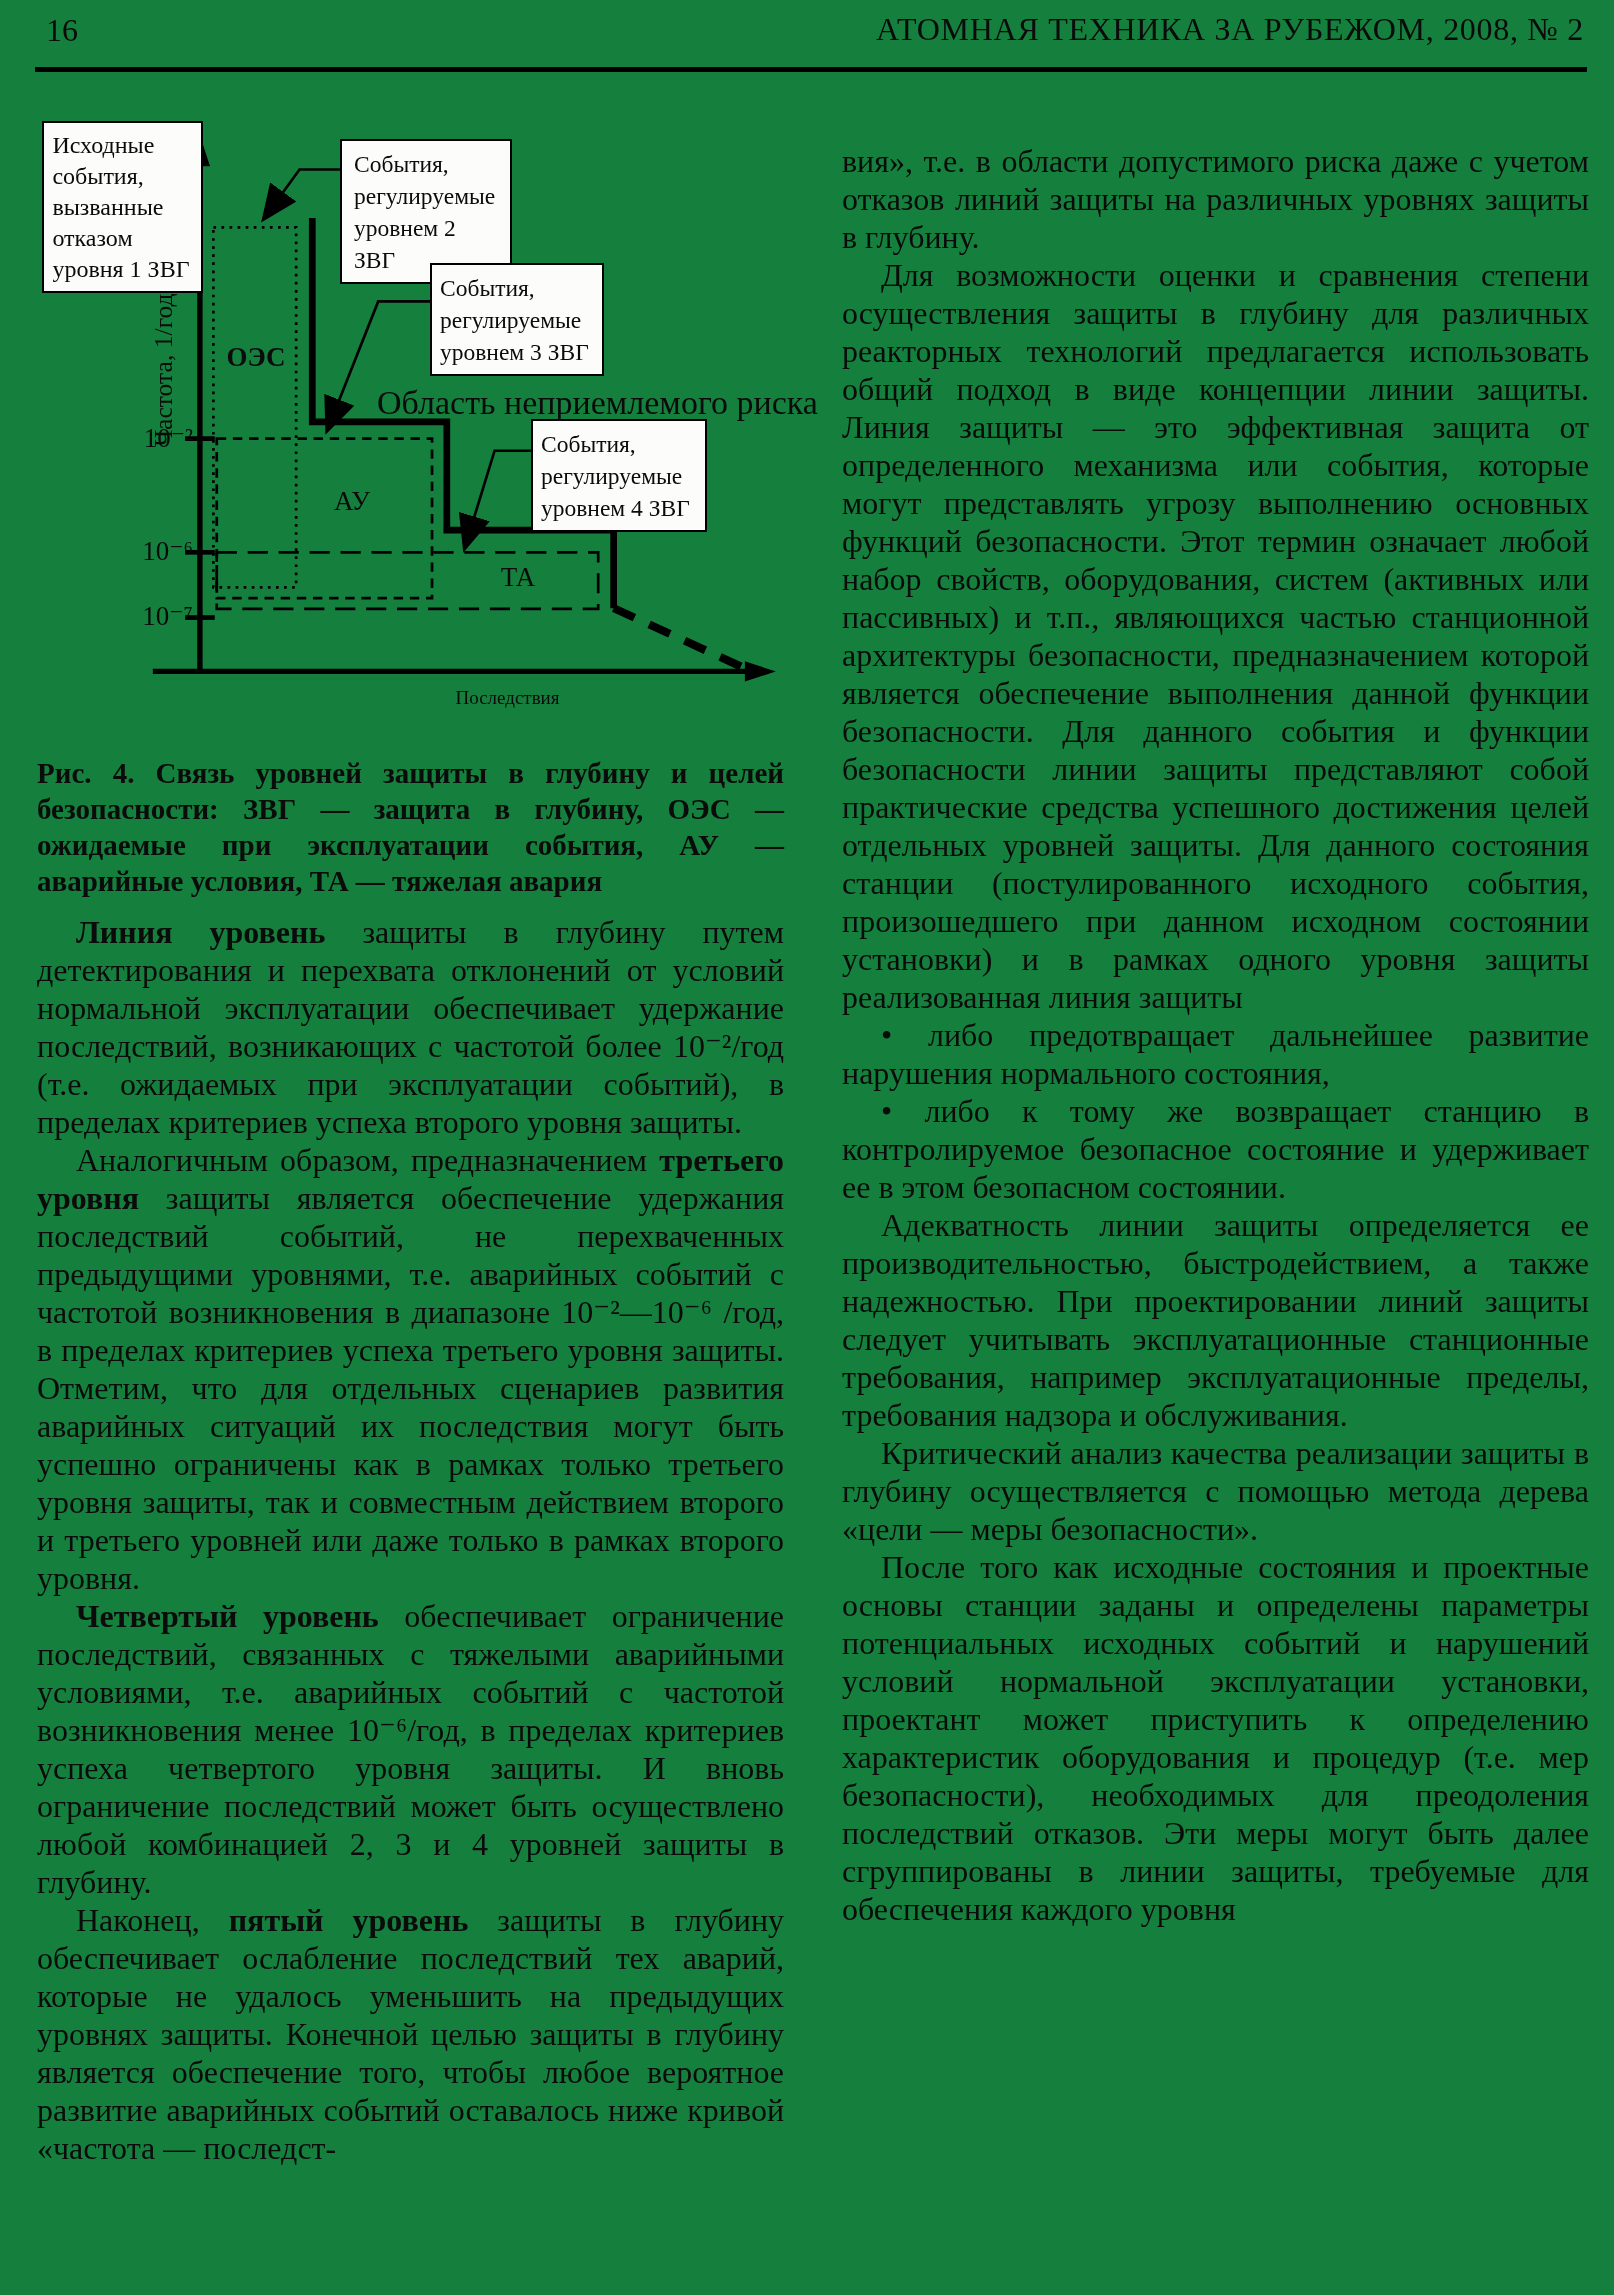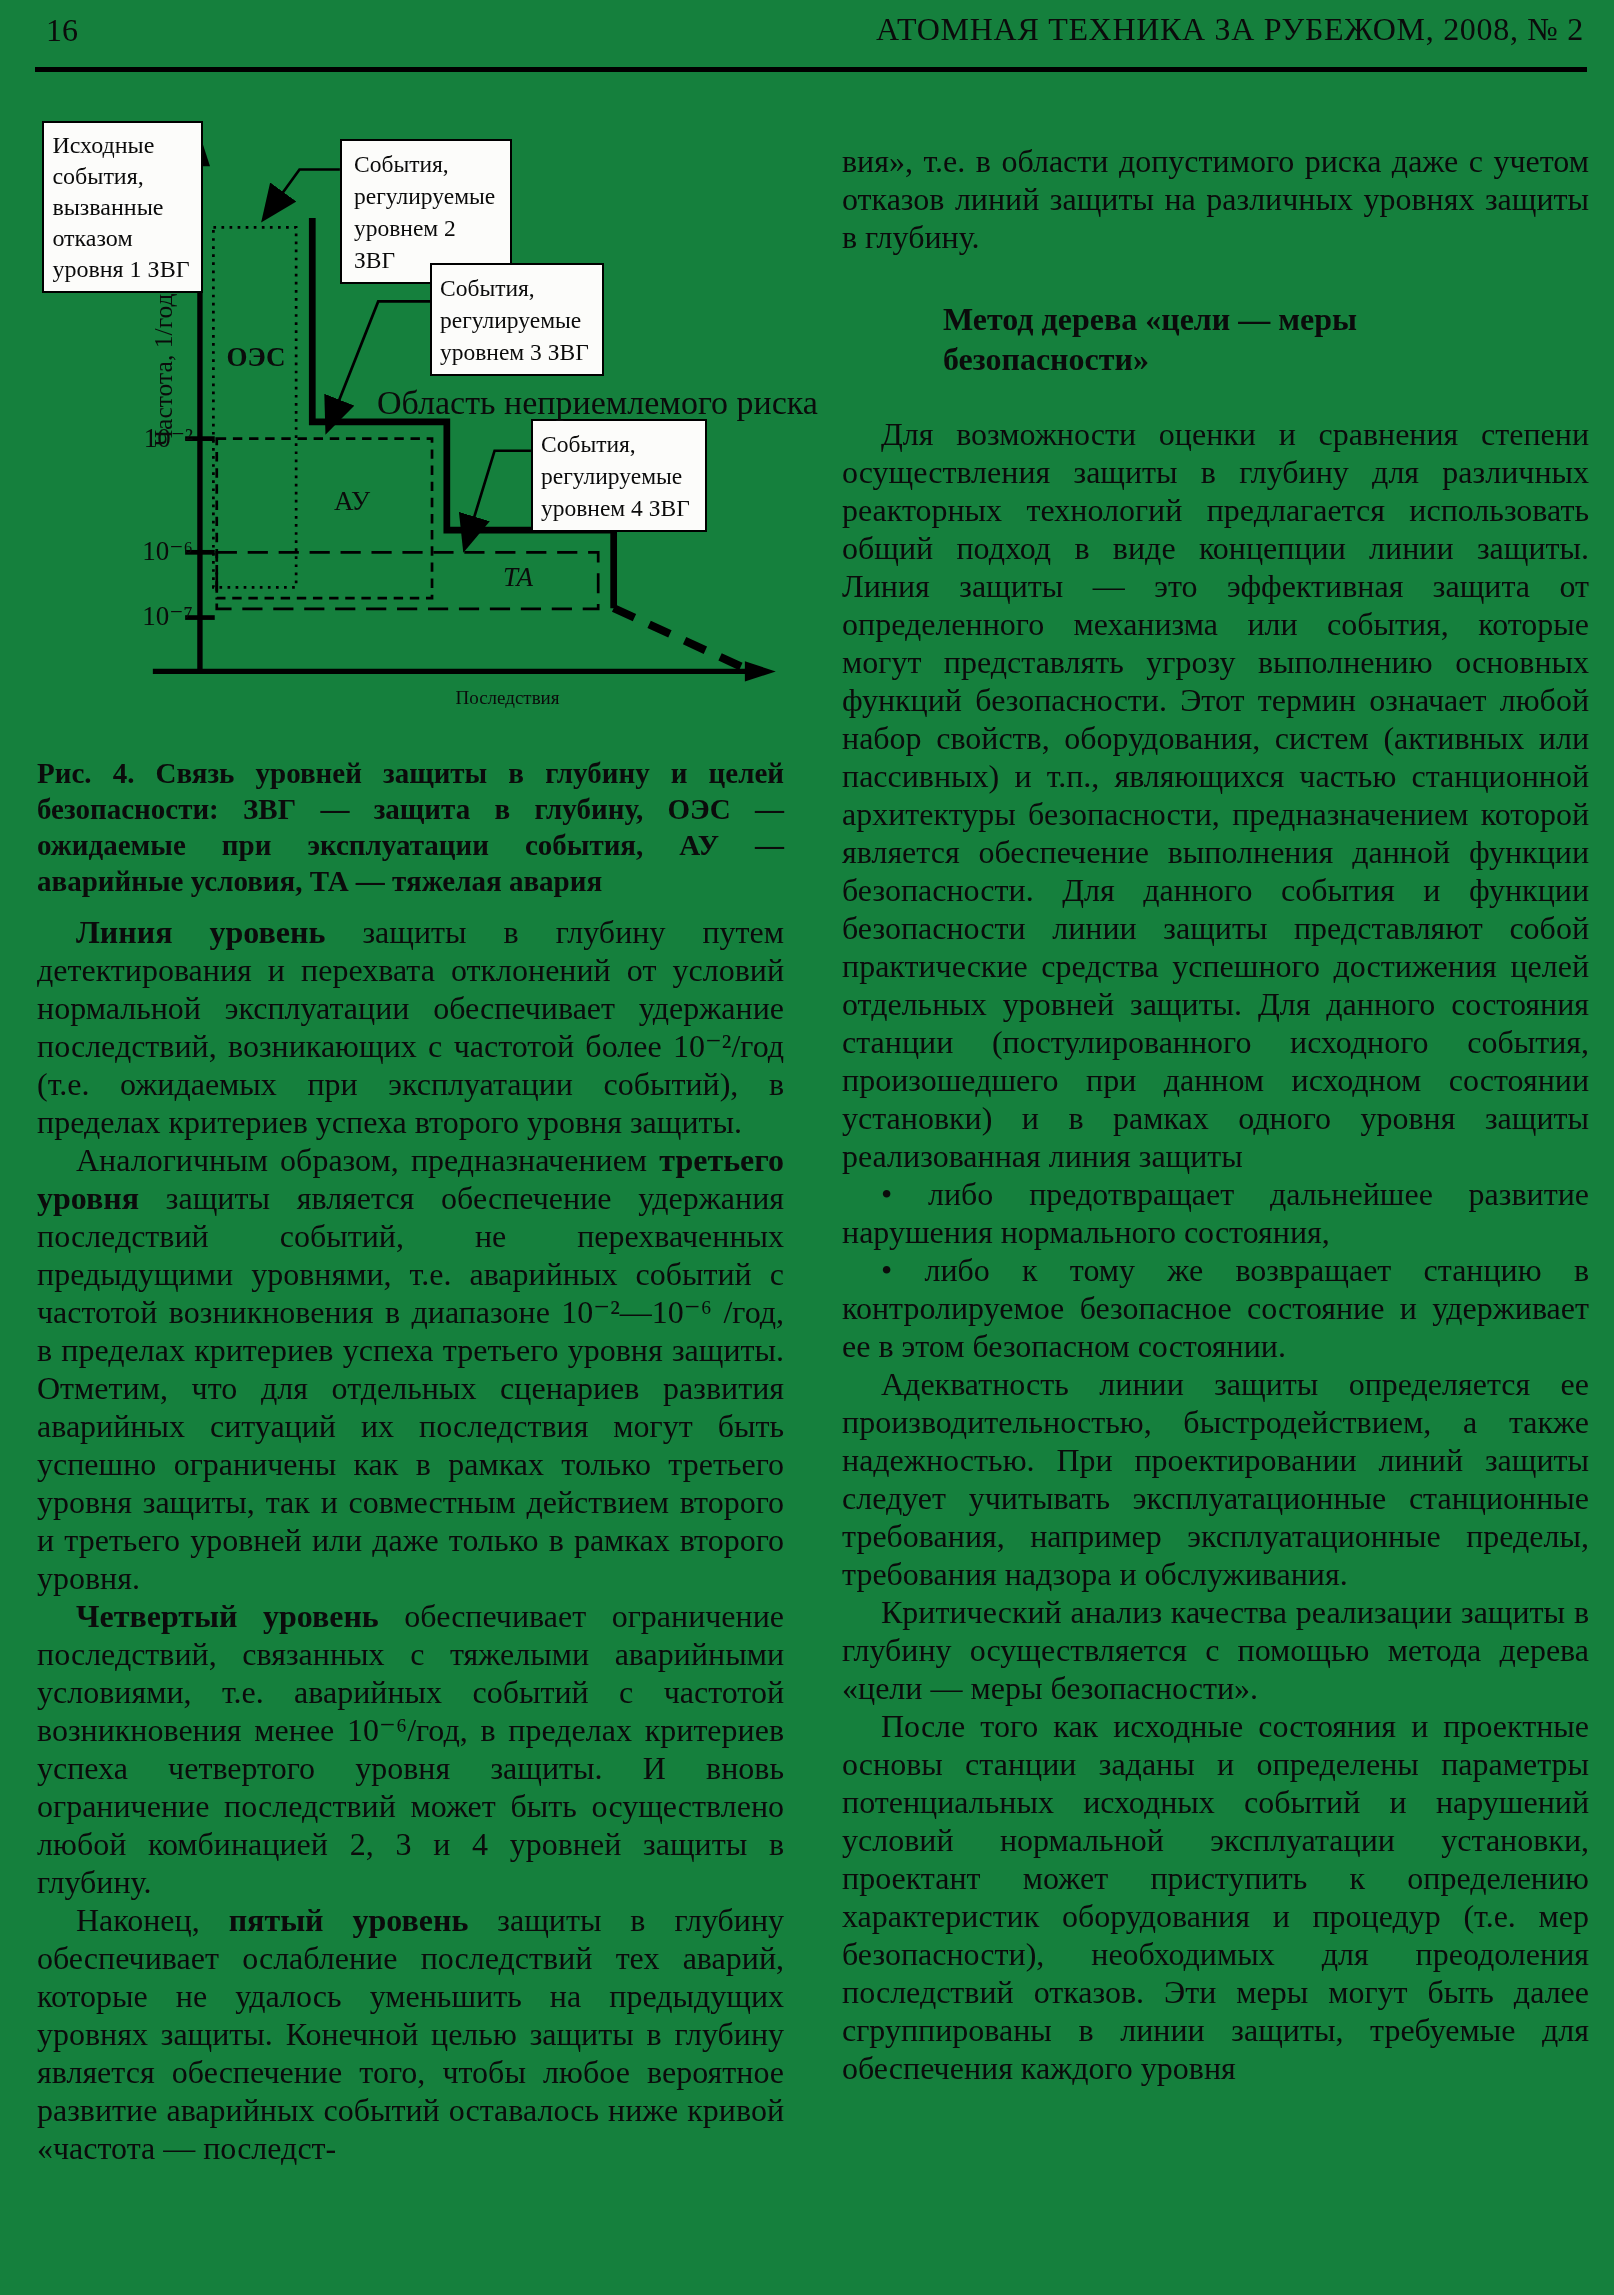--- a/index.html
+++ b/index.html
@@ -27,21 +27,21 @@
     font-size:23.5px; line-height:32px; padding:6.7px 8px; box-sizing:border-box;
   }
   .box-initiating { left:5.4px;  top:10px;  width:161px; font-size:24px; line-height:31px; }
   .box-level2 { left:303px; top:28px;  width:172px;padding-left:12px; }
   .box-level3 { left:393px; top:152px; width:174px; }
   .box-level4 { left:494px; top:308px; width:176px; }
   .risk-label { position:absolute; left:340px; top:273px; font-size:34px; white-space:nowrap; }
   .region-label { position:absolute; width:94px; text-align:center; font-size:27px; }
   .region-oes { left:172px; top:231px; font-weight:bold; }
   .region-au  { left:268px; top:375px; }
-  .region-ta  { left:434px; top:451px;font-style:italic; }
+  .region-ta  { left:434px; top:451px; }
   .tick-label { position:absolute; width:64px; text-align:right; font-size:27px; line-height:35px; }
   .tick-2 { left:92px; top:310px; }
   .tick-6 { left:92px; top:423px; }
   .tick-7 { left:92px; top:488px; }
   .y-axis-label {
     position:absolute; left:-13.5px; top:243px; width:282px; height:32px;
     transform:rotate(-90deg); text-align:center; font-size:25.6px; white-space:nowrap;
   }
   .x-axis-label { position:absolute; left:282px; top:576px; width:377px; text-align:center; font-size:19px; }
 
@@ -131,21 +131,20 @@
         <p class="body-p indent"><span>Аналогичным образом, предназначением </span><b>третьего уровня</b><span> защиты является обеспечение удержания последствий событий, не перехваченных предыдущими уровнями, т.е. аварийных событий с частотой возникновения в диапазоне 10⁻²—10⁻⁶ /год, в пределах критериев успеха третьего уровня защиты. Отметим, что для отдельных сценариев развития аварийных ситуаций их последствия могут быть успешно ограничены как в рамках только третьего уровня защиты, так и совместным действием второго и третьего уровней или даже только в рамках второго уровня.</span></p>
         <p class="body-p indent"><b>Четвертый уровень</b><span> обеспечивает ограничение последствий, связанных с тяжелыми аварийными условиями, т.е. аварийных событий с частотой возникновения менее 10⁻⁶/год, в пределах критериев успеха четвертого уровня защиты. И вновь ограничение последствий может быть осуществлено любой комбинацией 2, 3 и 4 уровней защиты в глубину.</span></p>
         <p class="body-p indent"><span>Наконец, </span><b>пятый уровень</b><span> защиты в глубину обеспечивает ослабление последствий тех аварий, которые не удалось уменьшить на предыдущих уровнях защиты. Конечной целью защиты в глубину является обеспечение того, чтобы любое вероятное развитие аварийных событий оставалось ниже кривой «частота — последст-</span></p>
       </div>
   </div>
 
   <div class="col col-right">
     <div>
         <p class="body-p noindent"><span>вия», т.е. в области допустимого риска даже с учетом отказов линий защиты на различных уровнях защиты в глубину.</span></p>
       </div>
-    <h3 class="section-heading">Метод дерева «цели — меры безопасности»</h3>
     <div>
         <p class="body-p indent"><span>Для возможности оценки и сравнения степени осуществления защиты в глубину для различных реакторных технологий предлагается использовать общий подход в виде концепции линии защиты. Линия защиты — это эффективная защита от определенного механизма или события, которые могут представлять угрозу выполнению основных функций безопасности. Этот термин означает любой набор свойств, оборудования, систем (активных или пассивных) и т.п., являющихся частью станционной архитектуры безопасности, предназначением которой является обеспечение выполнения данной функции безопасности. Для данного события и функции безопасности линии защиты представляют собой практические средства успешного достижения целей отдельных уровней защиты. Для данного состояния станции (постулированного исходного события, произошедшего при данном исходном состоянии установки) и в рамках одного уровня защиты реализованная линия защиты</span></p>
         <p class="body-p bullet"><span>• либо предотвращает дальнейшее развитие нарушения нормального состояния,</span></p>
         <p class="body-p bullet"><span>• либо к тому же возвращает станцию в контролируемое безопасное состояние и удерживает ее в этом безопасном состоянии.</span></p>
         <p class="body-p indent"><span>Адекватность линии защиты определяется ее производительностью, быстродействием, а также надежностью. При проектировании линий защиты следует учитывать эксплуатационные станционные требования, например эксплуатационные пределы, требования надзора и обслуживания.</span></p>
         <p class="body-p indent"><span>Критический анализ качества реализации защиты в глубину осуществляется с помощью метода дерева «цели — меры безопасности».</span></p>
         <p class="body-p indent"><span>После того как исходные состояния и проектные основы станции заданы и определены параметры потенциальных исходных событий и нарушений условий нормальной эксплуатации установки, проектант может приступить к определению характеристик оборудования и процедур (т.е. мер безопасности), необходимых для преодоления последствий отказов. Эти меры могут быть далее сгруппированы в линии защиты, требуемые для обеспечения каждого уровня</span></p>
       </div>
   </div>
 

